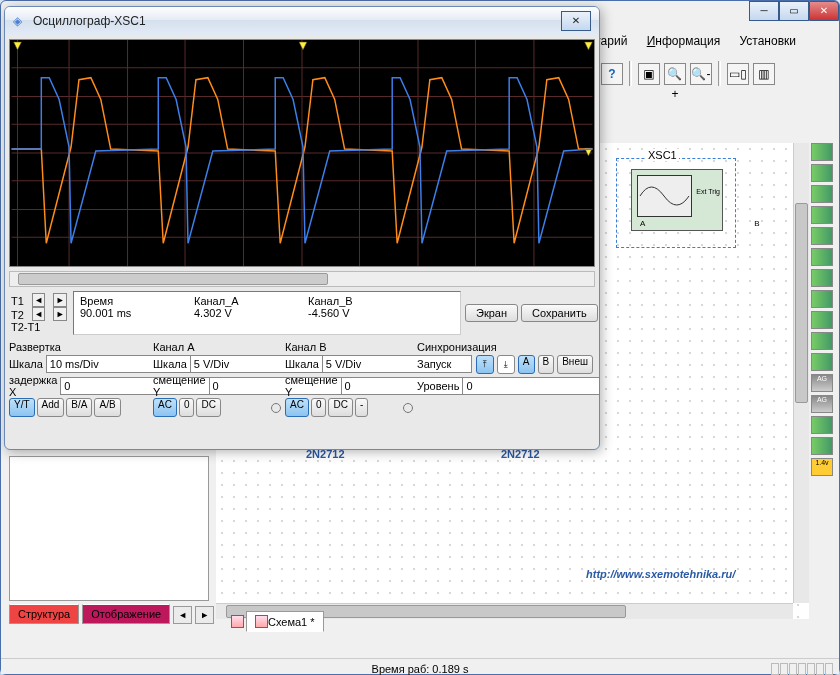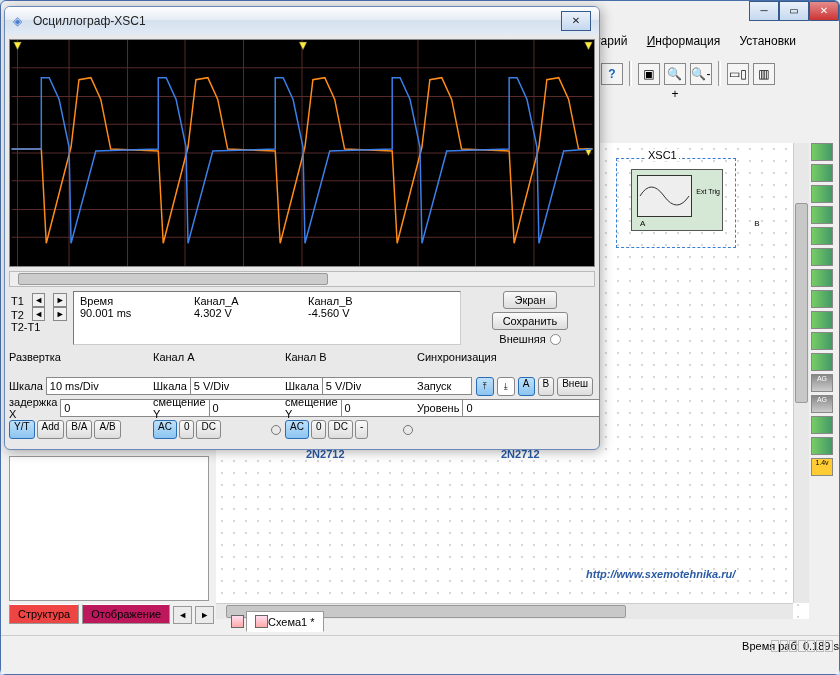--- a/index.html
+++ b/index.html
@@ -41,21 +41,21 @@
 .left-panel { position: absolute; left: 8px; top: 455px; width: 200px; height: 145px; background: #fff; border: 1px solid #999; }
 .left-tabs { position: absolute; left: 8px; top: 603px; font-size: 11px; }
 .left-tabs .tab { display: inline-block; border: 1px solid #999; background: #ef4444; padding: 3px 8px; border-top-color: #fff; }
 .left-tabs .tab.active { background: #be185d; }
 .left-tabs .navbtn { display: inline-block; border: 1px solid #999; background: #ebebeb; padding: 3px 4px; font-size: 9px; }
 
 
 .bot-tabs { position: absolute; left: 230px; bottom: 42px; font-size: 11px; display: flex; align-items: center; gap: 2px; }
 .bot-tabs .btab { border: 1px solid #999; background: #fff; padding: 3px 8px; border-bottom-color: #fff; display: flex; align-items: center; gap: 0; }
 .btab-ico { width: 13px; height: 13px; border: 1px solid #666; background: linear-gradient(#fde,#faa); display: inline-block; }
-.statusbar { position: absolute; left: 0; right: 0; bottom: 0; height: 39px; background: #f0f0f0; border-top: 1px solid #ccc; text-align: right; font-size: 11px; line-height: 21px; }
+.statusbar { position: absolute; left: 0; right: 0; bottom: 0; height: 16px; background: #f0f0f0; border-top: 1px solid #ccc; text-align: center; font-size: 11px; line-height: 21px; }
 .sb-boxes { position: absolute; right: 6px; top: 4px; display: flex; gap: 1px; }
 .sb-box { width: 8px; height: 12px; border: 1px solid #bbb; }
 
 
 .osc-win { position: absolute; left: 4px; top: 6px; width: 596px; height: 444px; border: 1px solid #6b89b8; background: #e9e9e9; border-radius: 6px; box-shadow: 2px 2px 12px rgba(0,0,0,.3); overflow: hidden; }
 .osc-title { height: 28px; background: linear-gradient(#fdfdfe,#e6ecf5 45%,#d5e0ee 46%,#e2ebf5); display: flex; align-items: center; padding: 0 8px; font-size: 12px; color: #222; }
 .osc-title-ico { width: 14px; height: 14px; margin-right: 6px; color: #4a7fd5; }
 .osc-ctrl { margin-left: auto; display: flex; }
 .osc-scrn { margin: 4px; height: 228px; background: #000; position: relative; border: 1px solid #888; }
 .osc-grid { position: absolute; inset: 0; }
@@ -67,29 +67,29 @@
 .hscroll { margin: 0 4px; height: 16px; background: #eee; border: 1px solid #bbb; position: relative; }
 .hscroll-thumb { position: absolute; left: 8px; width: 310px; top: 1px; bottom: 1px; background: #ccc; border: 1px solid #999; border-radius: 2px; }
 
 .readout { margin: 4px; display: flex; gap: 4px; }
 .t-nav { width: 60px; font-size: 11px; padding: 2px; }
 .t-row { display: flex; align-items: flex-end; gap: 8px; margin-bottom: 0; }
 .arrow-btn { width: 15px; height: 14px; border: 1px solid #888; background: #f0f0f0; font-size: 9px; text-align: center; line-height: 12px; }
 .readout-box { flex: 1; background: #fff; border: 1px inset #ccc; padding: 3px 6px; font-size: 11px; }
 .readout-cols { display: flex; gap: 44px; }
 .readout-col { min-width: 70px; }
-.side-btns { display: flex; flex-direction: column; gap: 3px; align-items: center; width: 130px; }
+.side-btns { display: flex; flex-direction: row; gap: 3px; align-items: center; width: 130px; }
 .sbtn { font-size: 11px; border: 1px solid #888; background: linear-gradient(#fafafa,#ddd); border-radius: 3px; padding: 2px 10px; cursor: default; }
 .ext-row { font-size: 11px; display: flex; align-items: center; gap: 4px; }
 .radio-dot { width: 11px; height: 11px; border-radius: 50%; border: 1px solid #888; background: #fff; display: inline-block; }
 
 .panels { margin: 2px 4px 4px; display: flex; gap: 4px; font-size: 11px; }
 .panel { border-top: 1px solid transparent; padding: 1px 0; }
 .panel.w1 { width: 140px; } .panel.w2 { width: 128px; } .panel.w3 { width: 128px; } .panel.w4 { width: 176px; }
-.p-title { font-size: 11px; margin-bottom: 13px; color: #000; }
+.p-title { font-size: 11px; margin-bottom: 1px; color: #000; }
 .p-row { display: flex; align-items: center; gap: 3px; margin-bottom: 2px; height: 20px; }
 .p-row label { width: 62px; }
 .inp { flex: 1; height: 18px; border: 1px solid #888; background: #fff; padding: 0 3px; font-size: 11px; }
 .btn-sm { height: 19px; font-size: 10px; border: 1px solid #888; background: linear-gradient(#fafafa,#ddd); border-radius: 3px; padding: 0 4px; cursor: default; }
 .btn-sm.on { background: linear-gradient(#bfe1fb,#8cc4f0); border-color: #2a6db5; }
 .btn-row { display: flex; gap: 2px; align-items: center; margin-top: 2px; }
 .p-radio { width: 10px; height: 10px; border-radius: 50%; border: 1px solid #777; margin-left: auto; }
 .tricon { width: 19px; height: 19px; border: 1px solid #888; background: #fff; font-size: 9px; text-align: center; line-height: 17px; }
 </style>
 </head>

